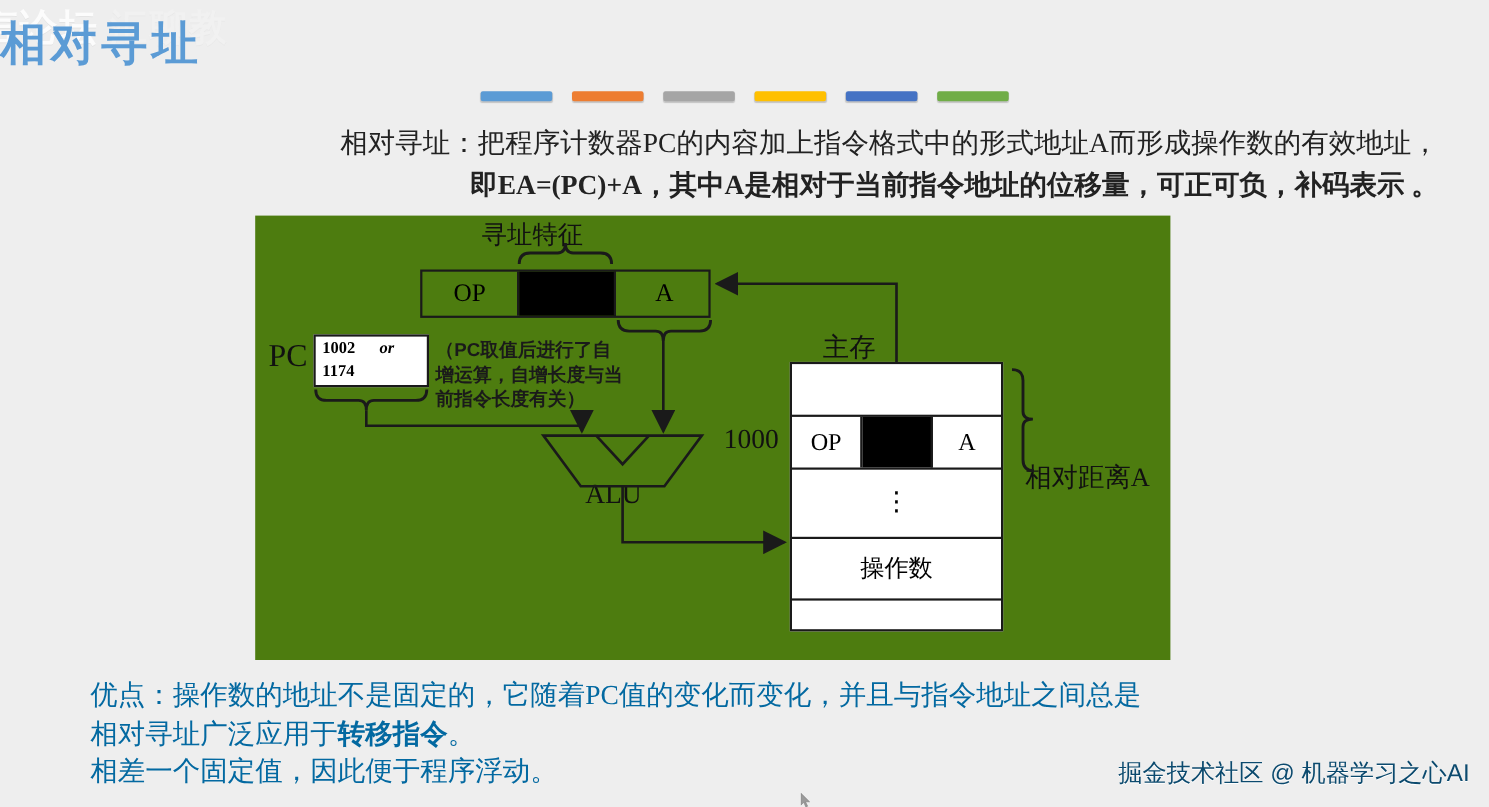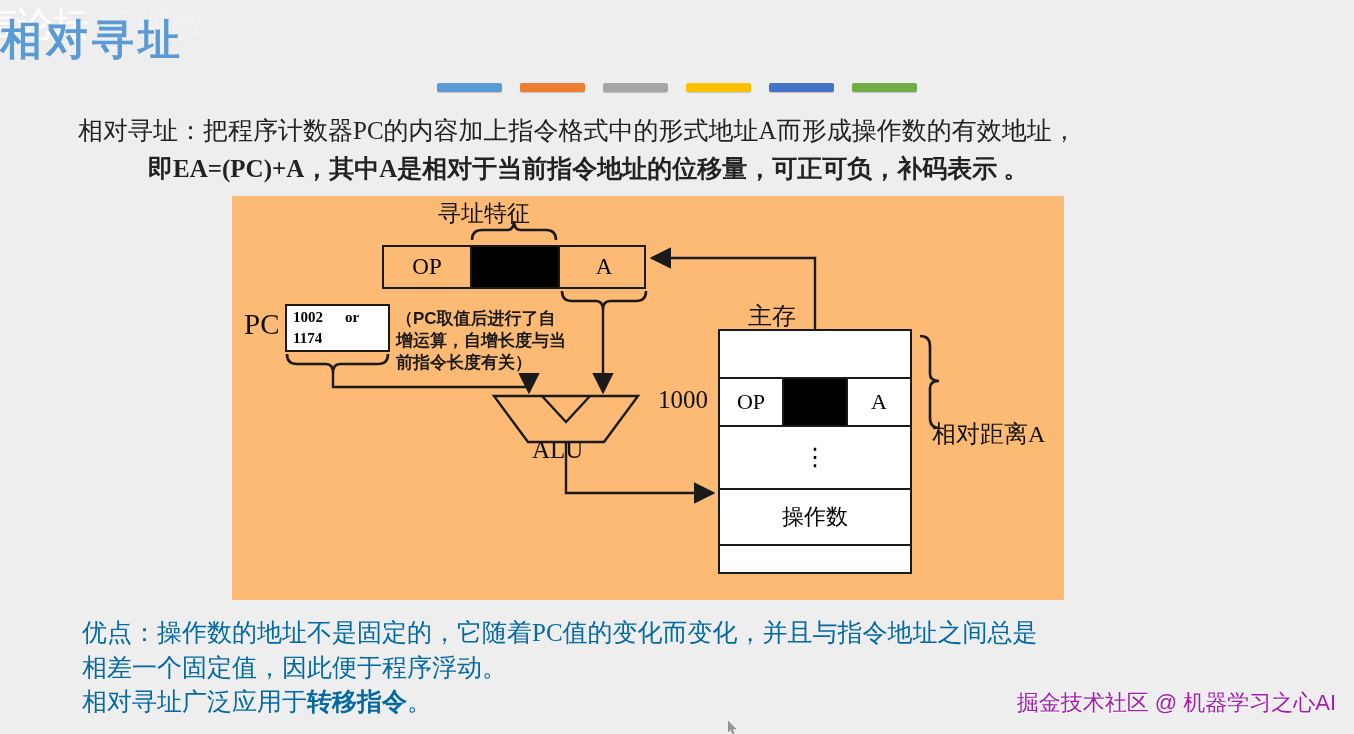--- a/index.html
+++ b/index.html
@@ -16,21 +16,21 @@
     position:absolute;left:-18px;top:2px;
     font-family:"Liberation Sans","DejaVu Sans",sans-serif;
     font-size:34px;font-weight:700;color:#ffffff;
     opacity:.85;letter-spacing:2px;white-space:nowrap;
     text-shadow:0 1px 0 #e3e3e3;
   }
   .wm-top .faded{color:#f4f4f4;opacity:.55;margin-left:10px;}
   .wm-bottom{
     position:absolute;right:18px;bottom:16px;
     font-family:"Liberation Sans","DejaVu Sans",sans-serif;
-    font-size:22px;color:#a21caf;white-space:nowrap;
+    font-size:22px;color:#0c4a6e;white-space:nowrap;
     text-shadow:0 1px 0 #ffffff;
   }
 
   
   .title{
     position:absolute;left:0;right:0;top:12px;text-align:left;
     font-size:42px;font-weight:700;color:#5b9bd5;letter-spacing:4px;
     font-family:"Liberation Serif","DejaVu Serif",serif;
   }
   .bars{
@@ -38,27 +38,28 @@
     display:flex;justify-content:center;gap:18px;
   }
   .bar{width:65px;height:9px;border-radius:2px;
        box-shadow:0 1px 1px rgba(0,0,0,.18);}
 
   
   .para{
     position:absolute;left:78px;top:112px;width:1230px;
     font-size:25px;color:#222;line-height:1.52;
     font-family:"Liberation Serif","DejaVu Serif",serif;
+    text-align:right;
   }
   .para .l2{display:block;padding-left:70px;font-weight:bold;}
 
   
   .panel{
     position:absolute;left:232px;top:196px;width:832px;height:404px;
-    background:#fdba74;
+    background:#4d7c0f;
   }
   .panel *{box-sizing:border-box;}
   .lbl{position:absolute;font-family:"Liberation Serif","DejaVu Serif",serif;color:#111;}
 
   
   .instr{position:absolute;left:150px;top:49px;width:264px;height:44px;
          border:2px solid #1a1a1a;display:flex;}
   .instr .cell{flex:0 0 88px;border-right:2px solid #1a1a1a;
        display:flex;align-items:center;justify-content:center;
        font-size:23px;}
@@ -70,21 +71,21 @@
   .svgwrap{position:absolute;left:0;top:0;width:832px;height:404px;
            pointer-events:none;}
 
   
   .pc-text{left:12px;top:112px;font-size:29px;}
   .pc-box{position:absolute;left:53px;top:108px;width:105px;height:48px;
           border:2px solid #1a1a1a;background:#fff;}
   .pc-box .r{position:absolute;left:6px;font-size:15px;font-weight:700;
              font-family:"Liberation Serif","DejaVu Serif",serif;}
   .pc-box .r1{top:3px;}
-  .pc-box .r1 .or{margin-left:22px;text-align:center;}
+  .pc-box .r1 .or{margin-left:22px;font-style:italic;text-align:center;}
   .pc-box .r2{top:24px;}
   .note{position:absolute;left:164px;top:112px;width:176px;
         font-family:"Liberation Sans","DejaVu Sans",sans-serif;
         font-size:17px;font-weight:700;color:#1a1a1a;line-height:1.28;}
 
   
   .alu-text{left:300px;top:240px;font-size:25px;}
 
   
   .mem-title{left:516px;top:104px;font-size:24px;}
@@ -203,22 +204,22 @@
 
         <path d="M583,133 L583,62 L420,62" marker-end="url(#ah)"></path>
 
         <path d="M688,140 q10,0 10,10 L698,178 q0,7 9,7 q-9,0 -9,7 L698,222 q0,10 10,10" stroke-width="2.6"></path>
       </g>
     </svg>
   </div>
 
   <div class="concl">
     <div>优点：操作数的地址不是固定的，它随着PC值的变化而变化，并且与指令地址之间总是</div>
+    <div><span>相对寻址广泛应用于</span><b>转移指令</b><span>。</span></div>
     <div>相差一个固定值，因此便于程序浮动。</div>
-    <div><span>相对寻址广泛应用于</span><b>转移指令</b><span>。</span></div>
   </div>
 
   <svg class="cursor" viewBox="0 0 10 14">
     <path d="M0,0 L0,11 L2.7,8.4 L4.6,12.6 L6.2,11.9 L4.3,7.9 L8,7.9 Z" fill="#9a9a9a" stroke="#777" stroke-width=".5"></path>
   </svg>
 
   <div class="wm-bottom">掘金技术社区 @ 机器学习之心AI</div>
 </div>
 
 </body></html>

